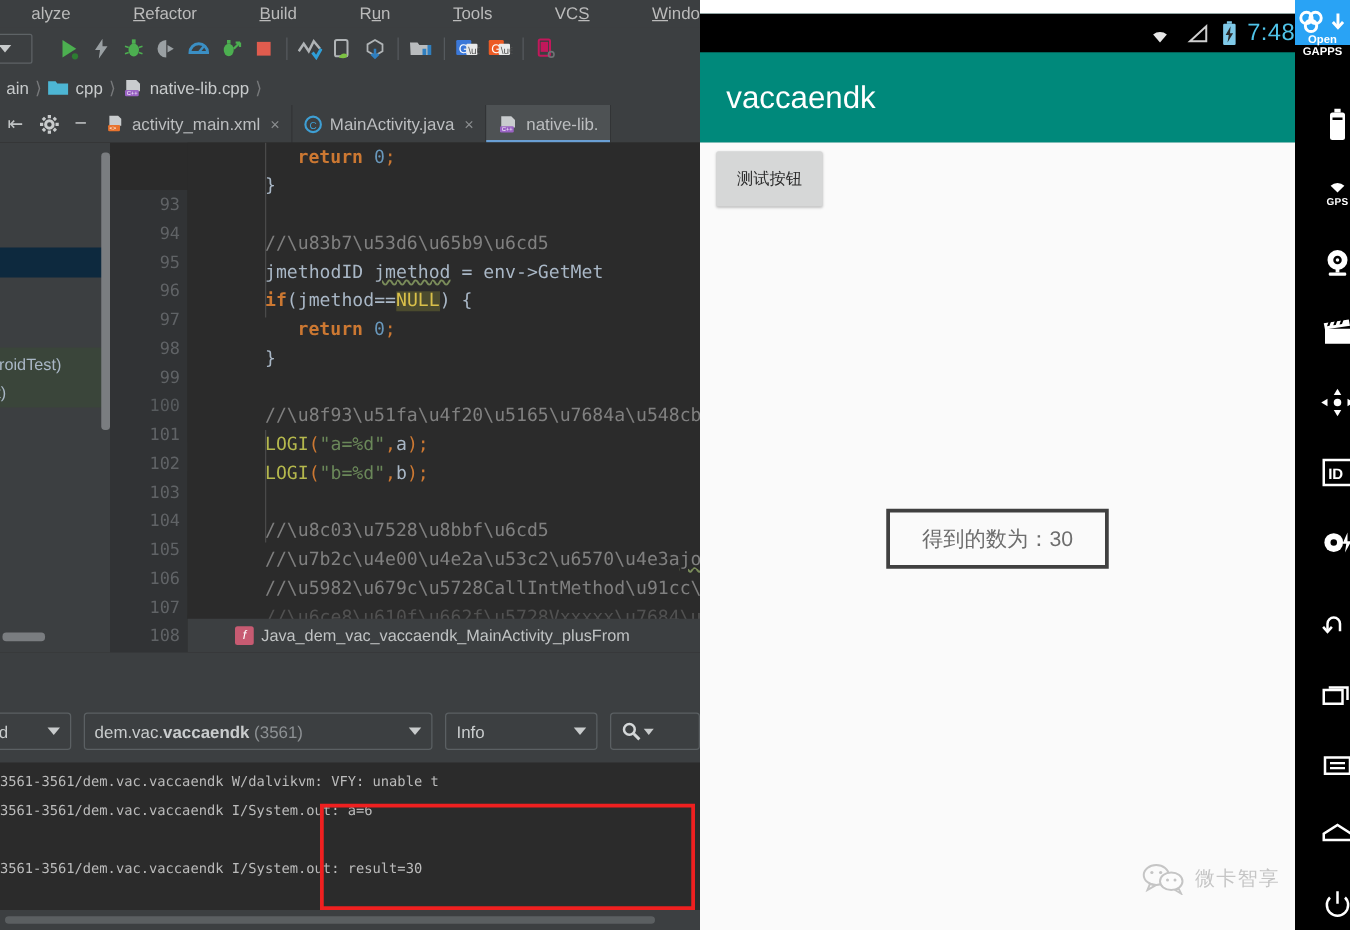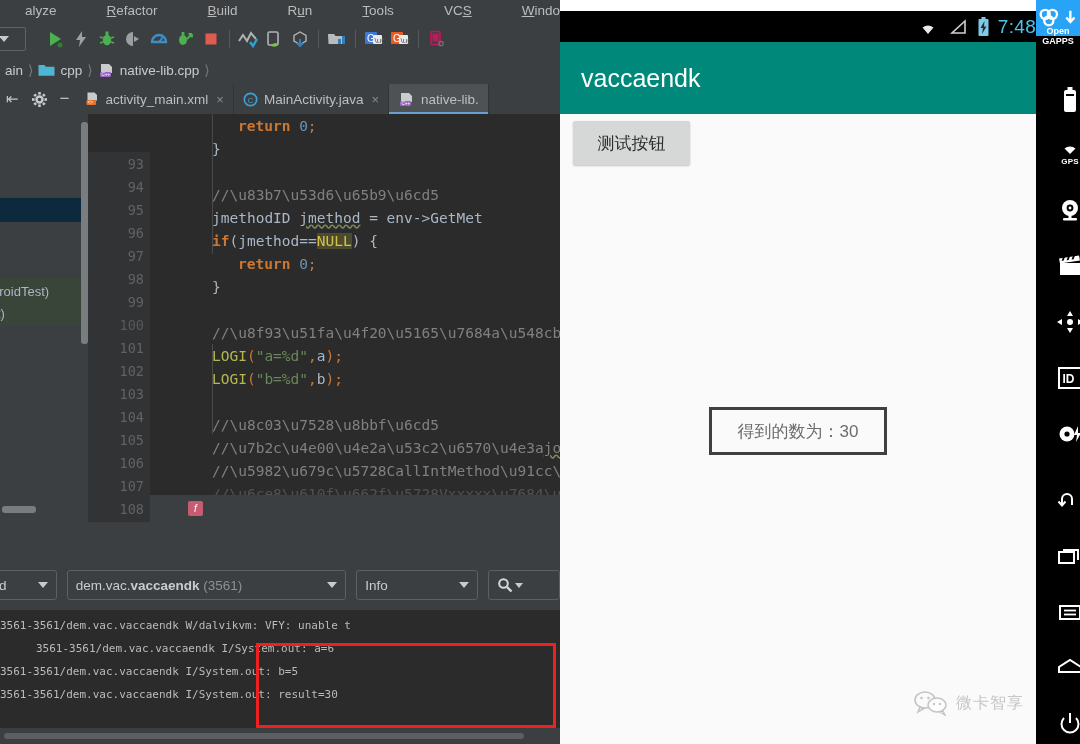--- a/index.html
+++ b/index.html
@@ -100,21 +100,21 @@
   .emu-topstrip{position:absolute;left:0;top:0;width:476px;height:11px;background:#ffffff;}
   .emu-topstrip .ghost{position:absolute;left:36px;top:-8px;color:#c9ccce;font-size:14px;}
   .statusbar{position:absolute;left:0;top:11px;width:476px;height:31px;background:#000000;
              display:flex;align-items:center;justify-content:flex-end;padding-right:10px;gap:7px;}
   .clock{color:#4fc3e8;font-size:19px;font-family:"Liberation Sans",sans-serif;letter-spacing:.3px;}
   .appbar{position:absolute;left:0;top:42px;width:476px;height:72px;background:#00897b;}
   .appbar .title{position:absolute;left:21px;top:22px;color:#ffffff;font-size:25px;}
   .appbody{position:absolute;left:0;top:114px;width:476px;height:630px;background:#fafafa;}
   .abtn{position:absolute;left:13px;top:7px;min-width:85px;height:44px;background:#d6d7d7;
         border-radius:2px;display:flex;align-items:center;justify-content:center;
-        color:#2c2c2c;font-size:17px;padding:0 16px;box-shadow:0 1px 2px rgba(0,0,0,.22);}
+        color:#2c2c2c;font-size:13px;padding:0 0;box-shadow:0 1px 2px rgba(0,0,0,.22);}
   .resultbox{position:absolute;left:149px;top:293px;width:178px;height:48px;
              border:3px solid #404040;box-sizing:border-box;display:flex;align-items:center;justify-content:center;}
   .resultbox span{color:#6d6d6d;font-size:17px;}
   .wm{position:absolute;right:12px;bottom:28px;display:flex;align-items:center;gap:7px;opacity:.55;}
   .wm-txt{color:#9a9a9a;font-size:16px;letter-spacing:1px;}
 
   
   #rail{position:absolute;left:1036px;top:0;width:44px;height:744px;background:#000000;}
   .rail-btn{position:absolute;left:0;width:68px;height:44px;display:flex;align-items:center;
             justify-content:center;flex-direction:column;color:#ffffff;}
@@ -370,20 +370,21 @@
         <div class="cl" style="top:257px;left:62px;"><span class="k-fn">LOGI</span><span class="k-punct">(</span><span class="k-str">"b=%d"</span><span class="k-punct">,</span><span class="k-def">b</span><span class="k-punct">);</span></div>
         <div class="cl" style="top:280px;"></div>
         <div class="cl" style="top:303px;left:62px;"><span class="k-cmt">//\u8c03\u7528\u8bbf\u6cd5</span></div>
         <div class="cl" style="top:326px;left:62px;"><span class="k-cmt">//\u7b2c\u4e00\u4e2a\u53c2\u6570\u4e3a</span><span class="k-cmt sq">jobject</span></div>
         <div class="cl" style="top:349px;left:62px;"><span class="k-cmt">//\u5982\u679c\u5728CallIntMethod\u91cc\u9762\u76f4\u63a5\u7528\u4f20</span></div>
         <div class="cl" style="top:372px;left:62px;opacity:.45;"><span class="k-cmt">//\u6ce8\u610f\u662f\u5728Vxxxxx\u7684\u7c7b\u91cc\u9762\uff0c\u6240\u4ee5</span></div>
       </div>
 
       <div class="editor-status">
         <span class="fico">f</span>
+        <span>Java_dem_vac_vaccaendk_MainActivity_plusFrom</span>
       </div>
     </div>
 
     <div class="lc-sep"></div>
 
     <div class="lcbar">
       <div class="lc-combo" style="width:54px;margin-left:-10px;">
         <span>d</span>
         <span class="caret" style="border-top-color:#c8cbcc;"></span>
       </div>
@@ -401,22 +402,21 @@
         <svg width="16" height="16" viewBox="0 0 16 16">
             <circle cx="6.5" cy="6.5" r="4.3" fill="none" stroke="#d5d8d9" stroke-width="2"></circle>
             <line x1="10" y1="10" x2="14.5" y2="14.5" stroke="#d5d8d9" stroke-width="2.4"></line>
           </svg>
         <span class="caret" style="border-left-width:4px;border-right-width:4px;border-top-width:5px;"></span>
       </div>
     </div>
 
     <div class="logcat">
       <div class="logline" style="top:9px;">3561-3561/dem.vac.vaccaendk W/dalvikvm: VFY: unable t</div>
-      <div class="logline" style="top:32px;margin-left:36px;">3561-3561/dem.vac.vaccaendk I/System.out: a=6</div>
-      <div class="logline" style="top:55px;">3561-3561/dem.vac.vaccaendk I/System.out: b=5</div>
+      <div class="logline" style="top:32px;">3561-3561/dem.vac.vaccaendk I/System.out: a=6</div>
       <div class="logline" style="top:78px;">3561-3561/dem.vac.vaccaendk I/System.out: result=30</div>
     </div>
     <div class="redbox-log"></div>
 
     <div class="botscroll"></div>
     <div class="botscroll-thumb"></div>
   </div>
 
   <div id="emu">
     <div class="emu-topstrip">

